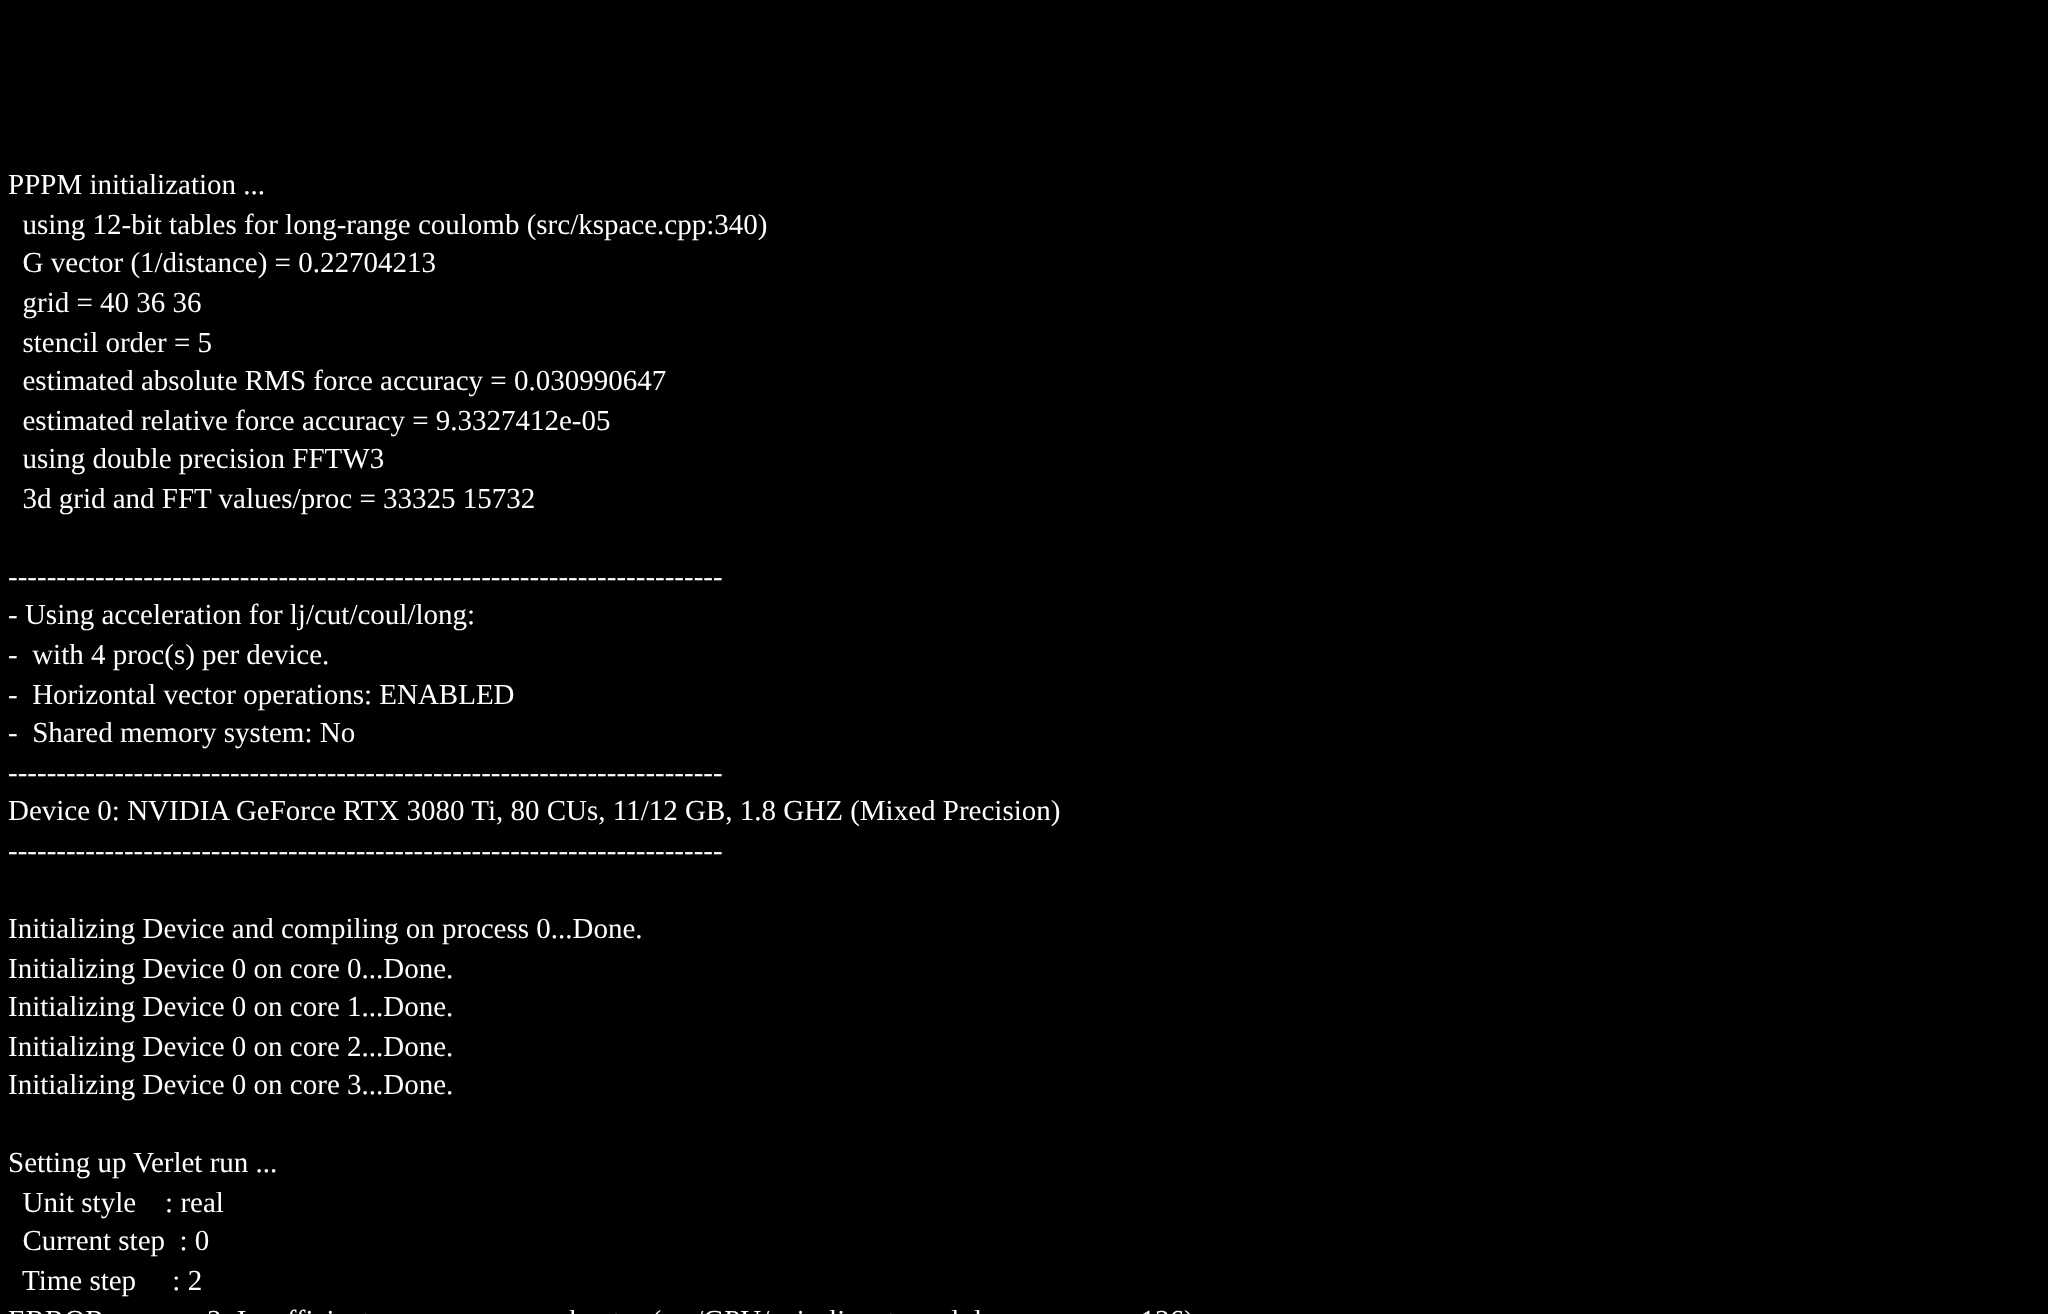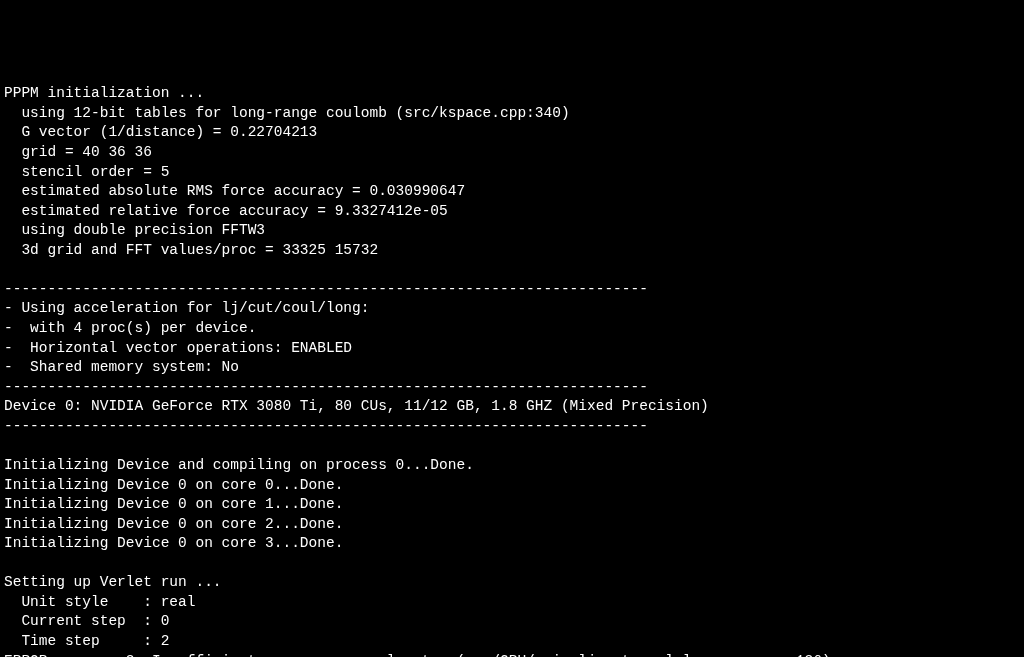--- a/index.html
+++ b/index.html
@@ -14,20 +14,21 @@
       font-size: 14.5px;
       line-height: 1.35;
       padding: 6px 4px;
       white-space: pre;
       overflow-x: auto;
       width: 1024px;
       height: 657px;
     }
     .terminal-line {
       white-space: pre;
+      font-family: Liberation Serif, serif;
     }
   </style>
 </head>
 <body>
 
 
 
 <div id="terminal-container"><div class="terminal-line">PPPM initialization ...</div><div class="terminal-line">  using 12-bit tables for long-range coulomb (src/kspace.cpp:340)</div><div class="terminal-line">  G vector (1/distance) = 0.22704213</div><div class="terminal-line">  grid = 40 36 36</div><div class="terminal-line">  stencil order = 5</div><div class="terminal-line">  estimated absolute RMS force accuracy = 0.030990647</div><div class="terminal-line">  estimated relative force accuracy = 9.3327412e-05</div><div class="terminal-line">  using double precision FFTW3</div><div class="terminal-line">  3d grid and FFT values/proc = 33325 15732</div><div class="terminal-line">&nbsp;</div><div class="terminal-line">--------------------------------------------------------------------------</div><div class="terminal-line">- Using acceleration for lj/cut/coul/long:</div><div class="terminal-line">-  with 4 proc(s) per device.</div><div class="terminal-line">-  Horizontal vector operations: ENABLED</div><div class="terminal-line">-  Shared memory system: No</div><div class="terminal-line">--------------------------------------------------------------------------</div><div class="terminal-line">Device 0: NVIDIA GeForce RTX 3080 Ti, 80 CUs, 11/12 GB, 1.8 GHZ (Mixed Precision)</div><div class="terminal-line">--------------------------------------------------------------------------</div><div class="terminal-line">&nbsp;</div><div class="terminal-line">Initializing Device and compiling on process 0...Done.</div><div class="terminal-line">Initializing Device 0 on core 0...Done.</div><div class="terminal-line">Initializing Device 0 on core 1...Done.</div><div class="terminal-line">Initializing Device 0 on core 2...Done.</div><div class="terminal-line">Initializing Device 0 on core 3...Done.</div><div class="terminal-line">&nbsp;</div><div class="terminal-line">Setting up Verlet run ...</div><div class="terminal-line">  Unit style    : real</div><div class="terminal-line">  Current step  : 0</div><div class="terminal-line">  Time step     : 2</div><div class="terminal-line">ERROR on proc 3: Insufficient memory on accelerator (src/GPU/pair_lj_cut_coul_long_gpu.cpp:136)</div></div>
 
 

